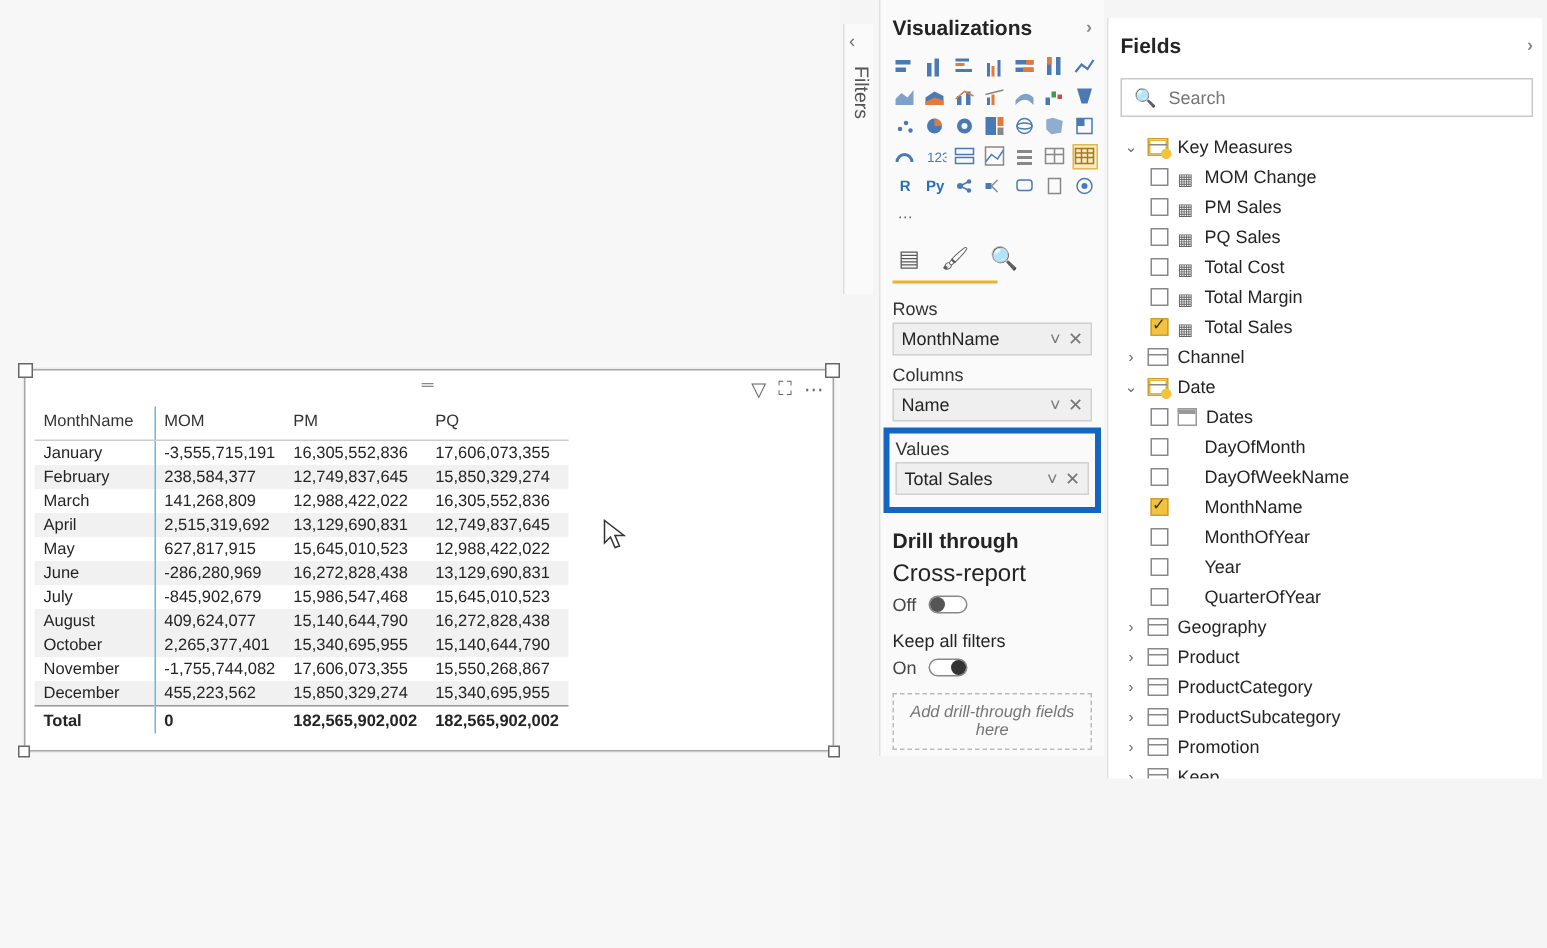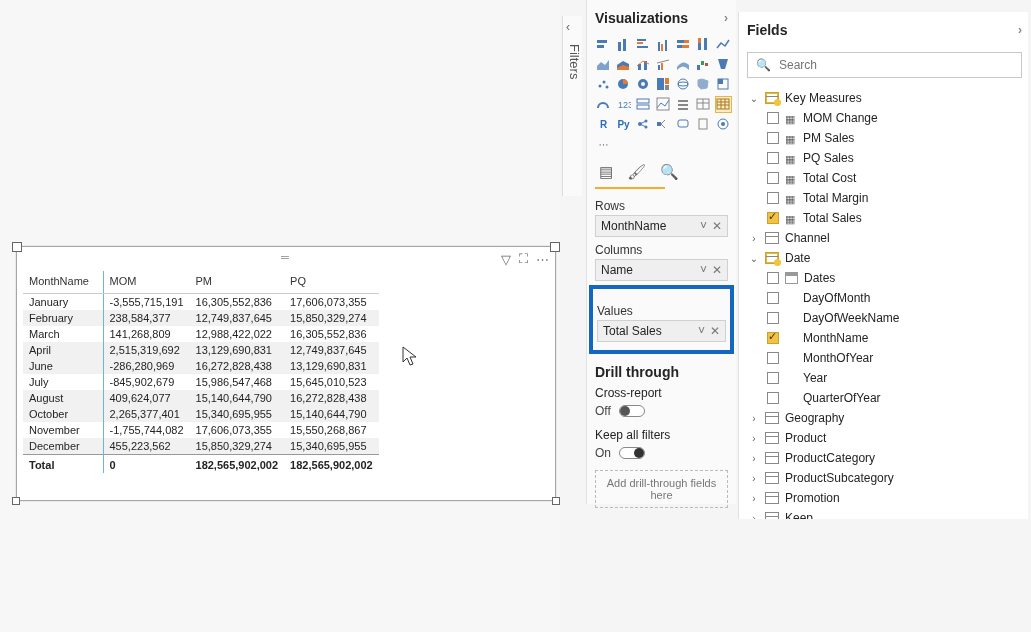--- a/index.html
+++ b/index.html
@@ -196,20 +196,21 @@
     position:absolute; top:0;
   }
   .toggle.off .knob { left:0; }
   .toggle.on .knob { right:0; background:#333;}
   .drop-hint {
     border: 1px dashed #bbb;
     padding: 6px 4px;
     font-size: 11px;
     color: #777;
     text-align: center;
+    font-style: italic;
   }
 
   
   .fields-pane {
     position: absolute;
     left: 738px;
     top: 12px;
     width: 290px;
     height: 507px;
     background: #fff;
@@ -317,20 +318,26 @@
             <td class="num">141,268,809</td>
             <td class="num">12,988,422,022</td>
             <td class="num">16,305,552,836</td>
           </tr>
           <tr class="alt">
             <td class="name-col">April</td>
             <td class="num">2,515,319,692</td>
             <td class="num">13,129,690,831</td>
             <td class="num">12,749,837,645</td>
           </tr>
+          <tr>
+            <td class="name-col">May</td>
+            <td class="num">627,817,915</td>
+            <td class="num">15,645,010,523</td>
+            <td class="num">12,988,422,022</td>
+          </tr>
           <tr class="alt">
             <td class="name-col">June</td>
             <td class="num">-286,280,969</td>
             <td class="num">16,272,828,438</td>
             <td class="num">13,129,690,831</td>
           </tr>
           <tr>
             <td class="name-col">July</td>
             <td class="num">-845,902,679</td>
             <td class="num">15,986,547,468</td>
@@ -617,32 +624,32 @@
   <div class="field-label">Columns</div>
   <div class="well">
     <span>Name</span>
     <span class="actions">
         <span>˅</span>
         <span>✕</span>
       </span>
   </div>
 
   <div class="highlight-box">
-    <div class="field-label" style="margin-top:12px">Values</div>
+    <div class="field-label" style="margin-top:0">Values</div>
     <div class="well">
       <span>Total Sales</span>
       <span class="actions">
           <span>˅</span>
           <span>✕</span>
         </span>
     </div>
   </div>
 
   <div class="drill-header">Drill through</div>
-  <div style="font-size:12px;">Cross-report</div>
+  <div style="font-size:16px;">Cross-report</div>
   <div class="toggle-row">
     <span>Off</span>
     <span class="toggle off">
         <span class="knob"></span>
       </span>
   </div>
   <div style="font-size:12px;">Keep all filters</div>
   <div class="toggle-row">
     <span>On</span>
     <span class="toggle on">

